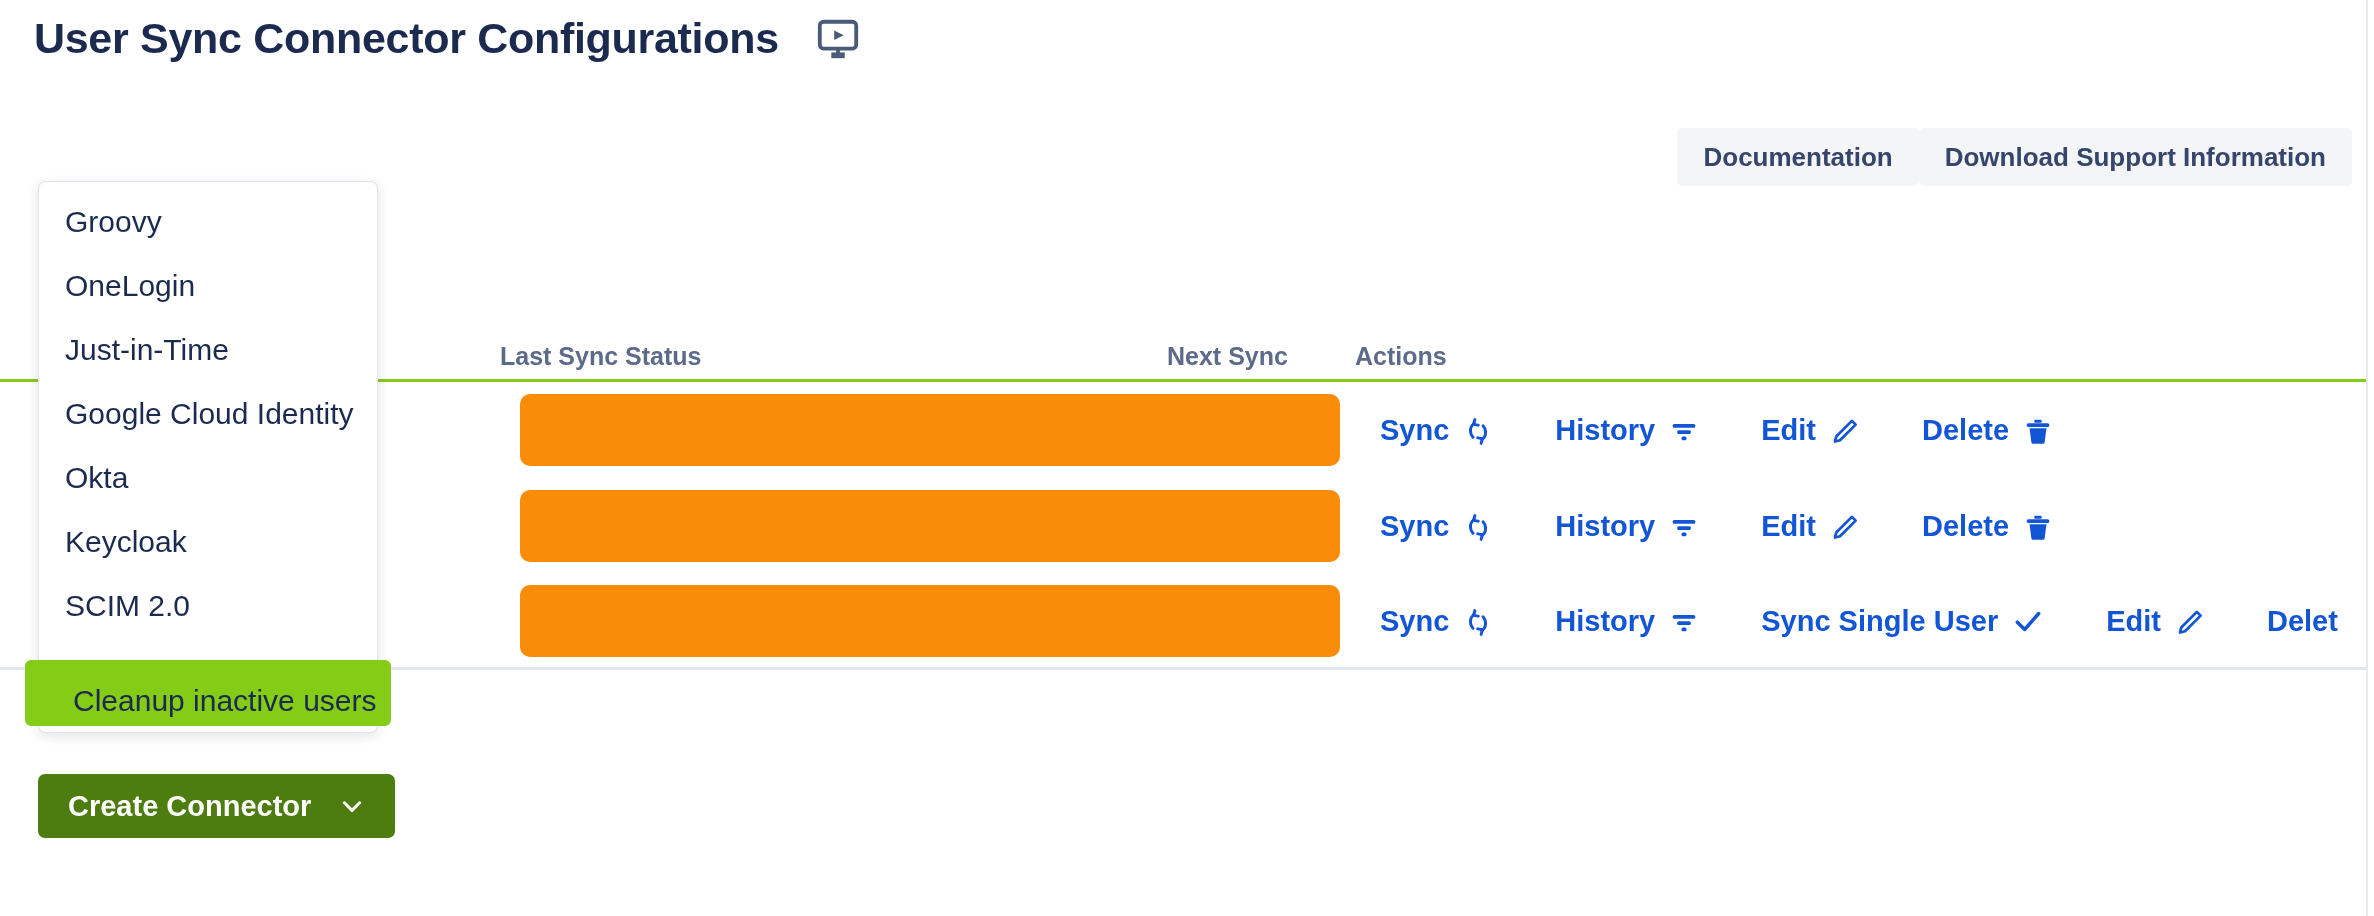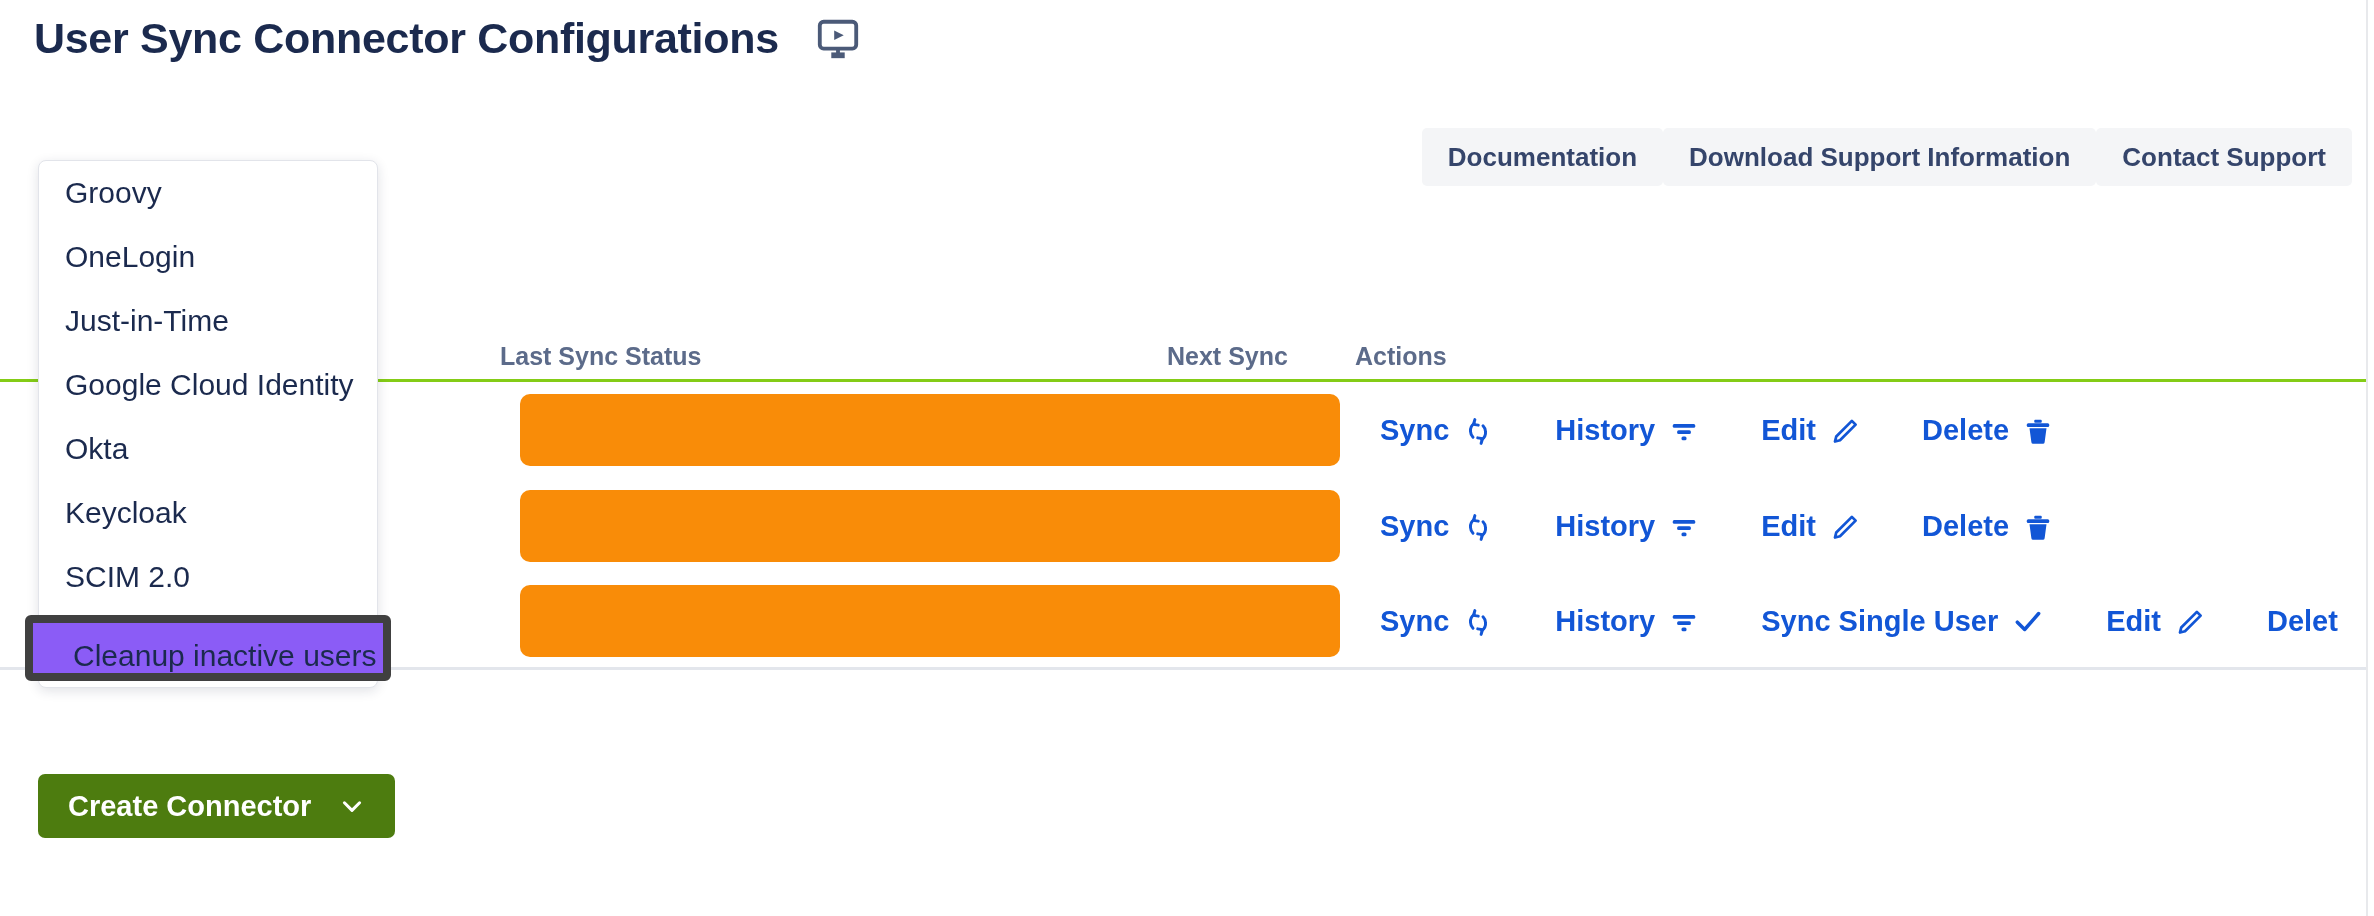--- a/index.html
+++ b/index.html
@@ -135,46 +135,46 @@
     font-size: 29px;
     font-weight: 700;
     cursor: pointer;
   }
   .action svg { display: block; }
 
   
   .dropdown {
     position: absolute;
     left: 38px;
-    top: 160px;
+    top: 181px;
     width: 340px;
     background: #ffffff;
     border: 1px solid #e2e4ea;
     border-radius: 8px;
     box-shadow: 0 3px 12px rgba(20,30,60,0.13);
-    padding: 0 0 4px 0;
+    padding: 8px 0 4px 0;
     z-index: 40;
   }
   .dd-item {
     height: 64px;
     line-height: 64px;
     padding: 0 0 0 26px;
     font-size: 30px;
     color: #1b2a4e;
     white-space: nowrap;
     cursor: pointer;
   }
   .dd-item.highlighted {
     position: relative;
-    margin: 6px -14px 2px -14px;
+    margin: 22px -14px 2px -14px;
     padding-left: 40px;
     height: 66px;
     line-height: 66px;
-    background: #8b5cf6;
-    border: 8px solid #404040;
+    background: #84cc16;
+    border: 8px solid #84cc16;
     border-radius: 6px;
   }
 
   
   .create-btn {
     position: absolute;
     left: 38px;
     top: 774px;
     height: 64px;
     background: #4d7c0f;
@@ -216,21 +216,20 @@
         <path d="M10 7.5l5 2.5-5 2.5z" fill="currentColor" stroke="none"></path>
         <path d="M12 17v3"></path>
         <path d="M8.5 20.5h7" stroke-width="3"></path>
       </svg>
     </span>
   </div>
 
   <div class="support-bar">
     <button class="support-btn">Documentation</button>
     <button class="support-btn">Download Support Information</button>
-    <button class="support-btn">Contact Support</button>
   </div>
 
   <div class="table-wrap">
 
     <div class="table-head">
       <div class="th th-last-sync">Last Sync Status</div>
       <div class="th th-next-sync">Next Sync</div>
       <div class="th th-actions">Actions</div>
     </div>
 

